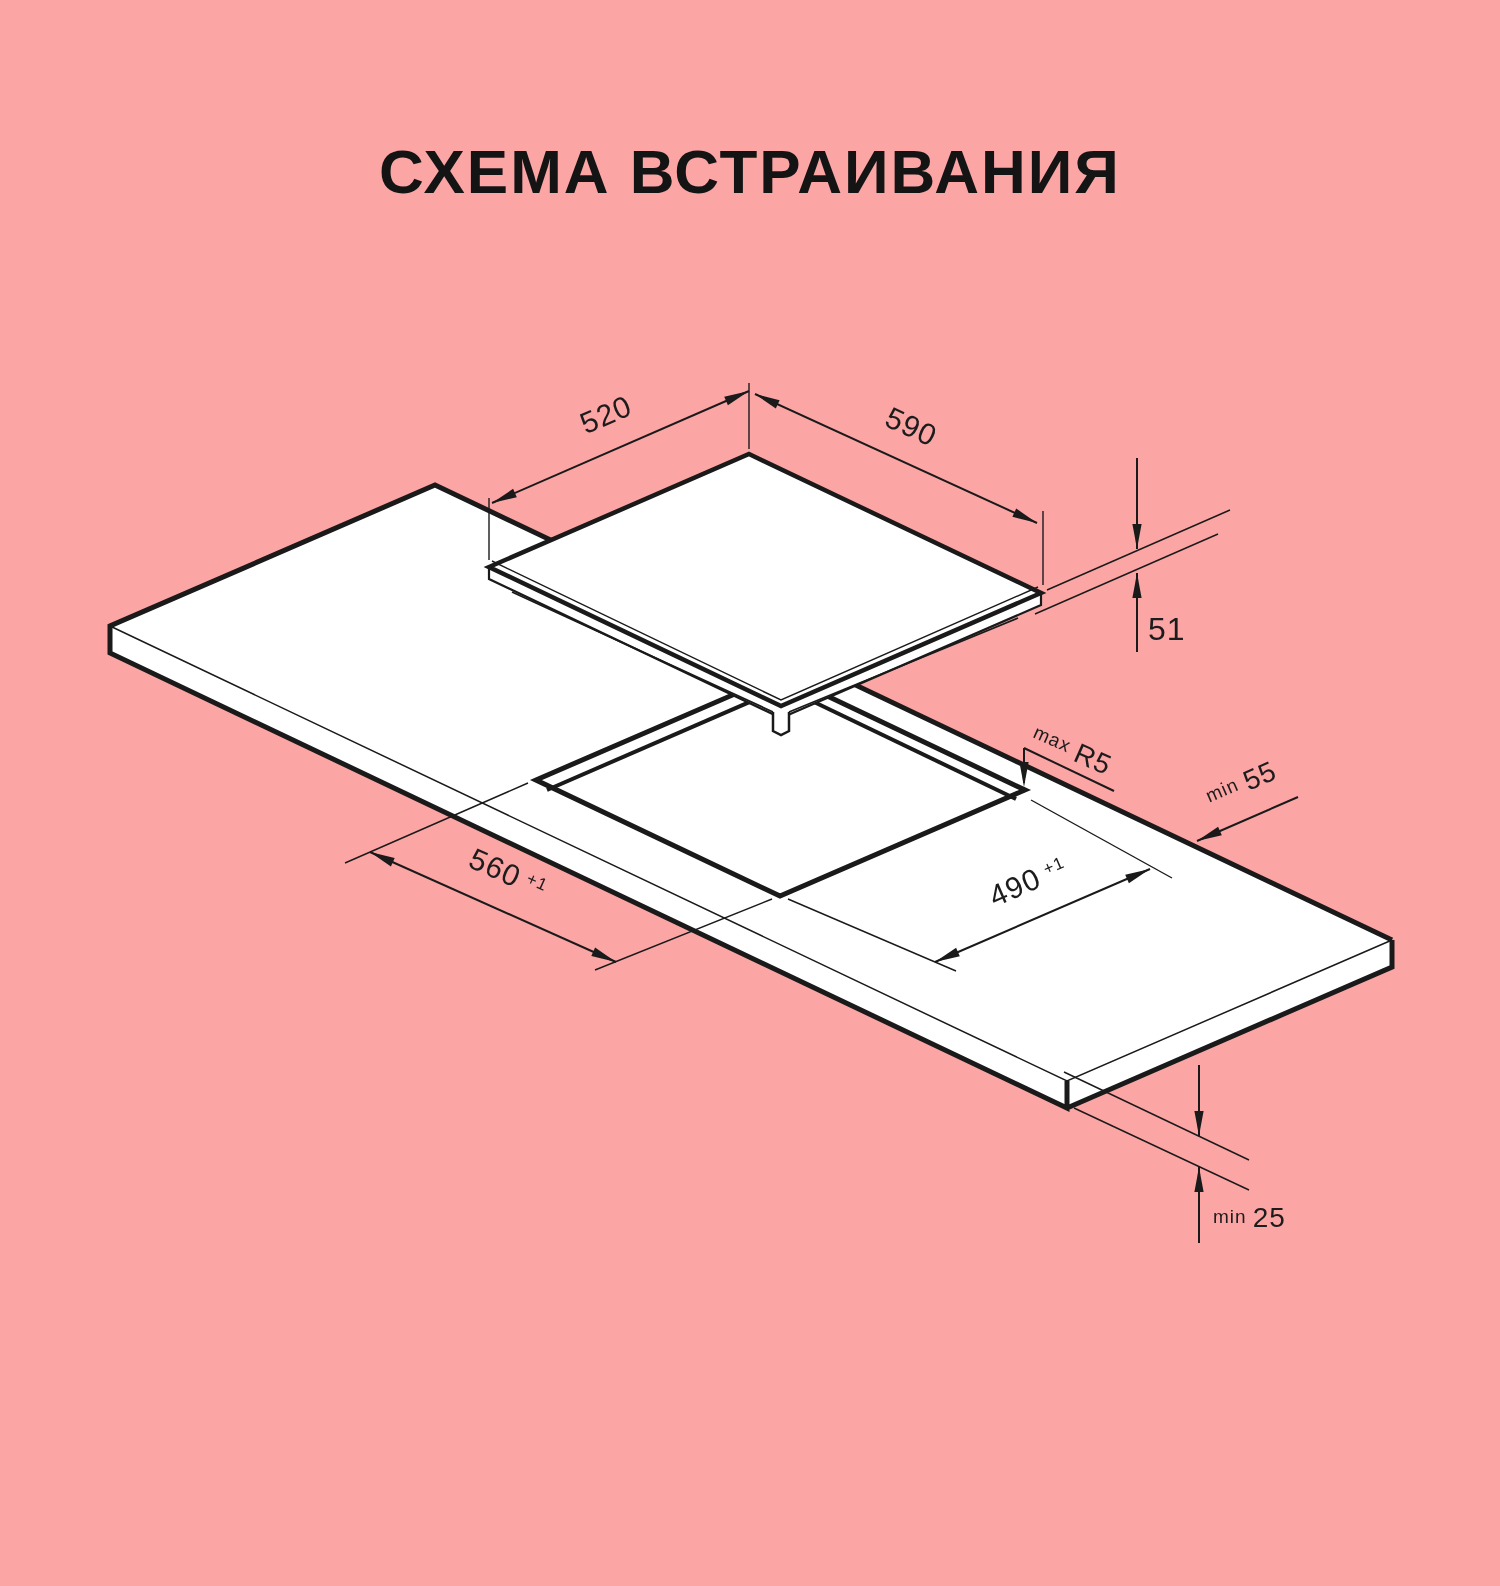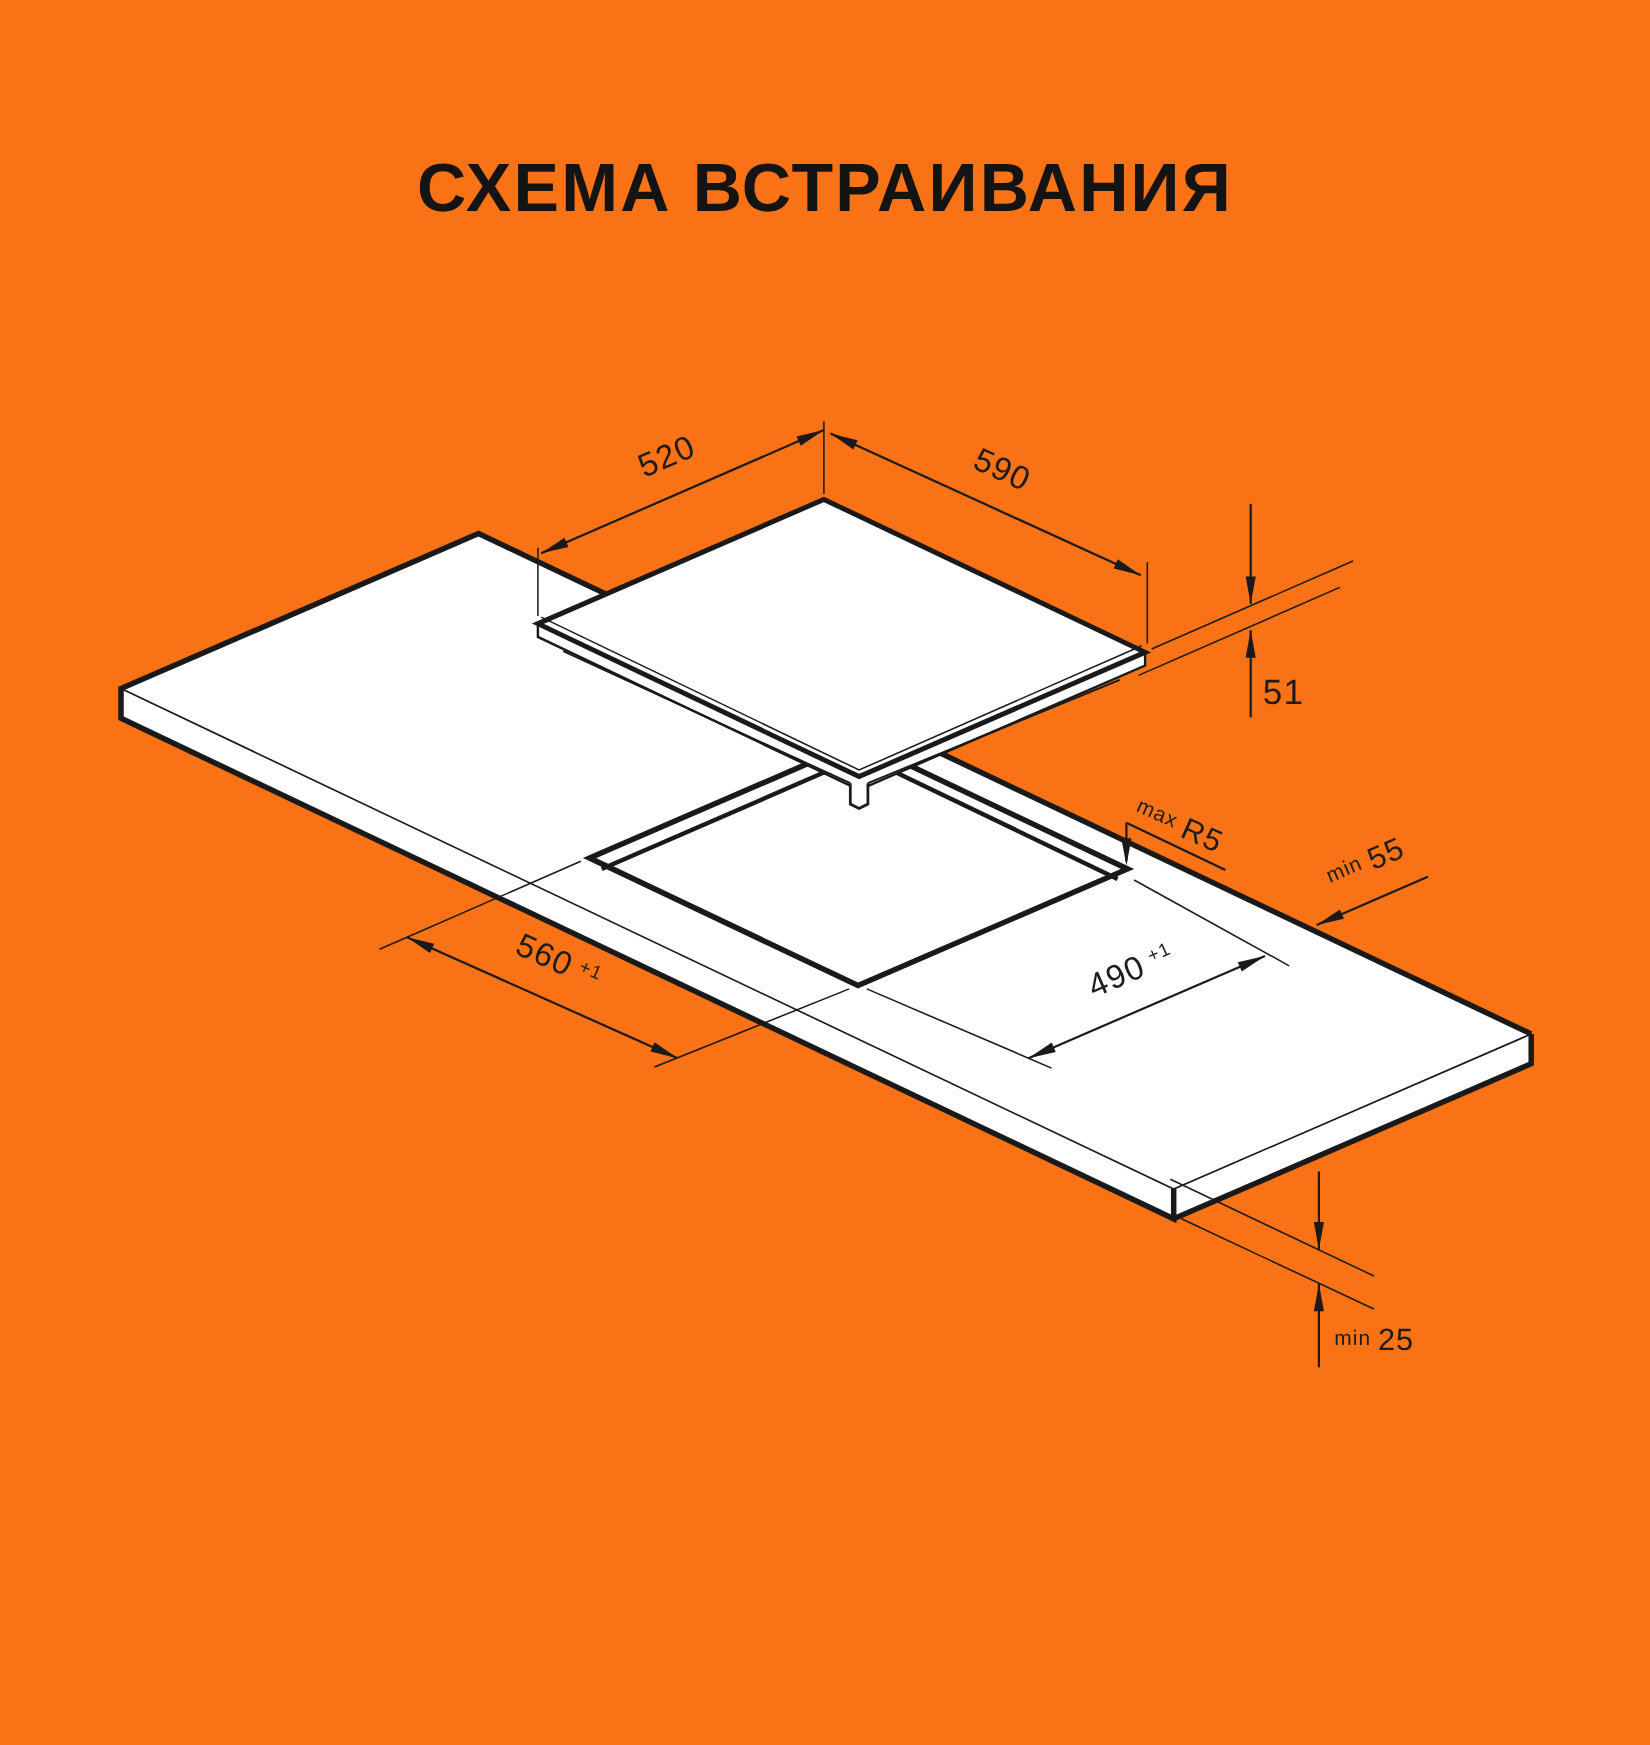--- a/index.html
+++ b/index.html
@@ -1,17 +1,17 @@
 <!DOCTYPE html>
 <html><head>
 <meta charset="utf-8">
 <style>
   html,body{margin:0;padding:0;background:#ffffff;}
   body{width:1500px;height:1586px;overflow:hidden;font-family:"Liberation Sans",sans-serif;}
-  .stage{position:relative;width:1500px;height:1586px;background:#f97316;}
+  .stage{position:relative;width:1500px;height:1586px;background:#fca5a5;}
   h1.title{
     position:absolute;left:0;right:0;top:136px;margin:0;
     text-align:center;font-size:62px;font-weight:bold;letter-spacing:2px;
     color:#141414;font-family:"Liberation Sans",sans-serif;
   }
   svg{position:absolute;left:0;top:0;}
   text{font-family:"Liberation Sans",sans-serif;fill:#1c1c1c;}
 </style>
 </head>
 <body>

